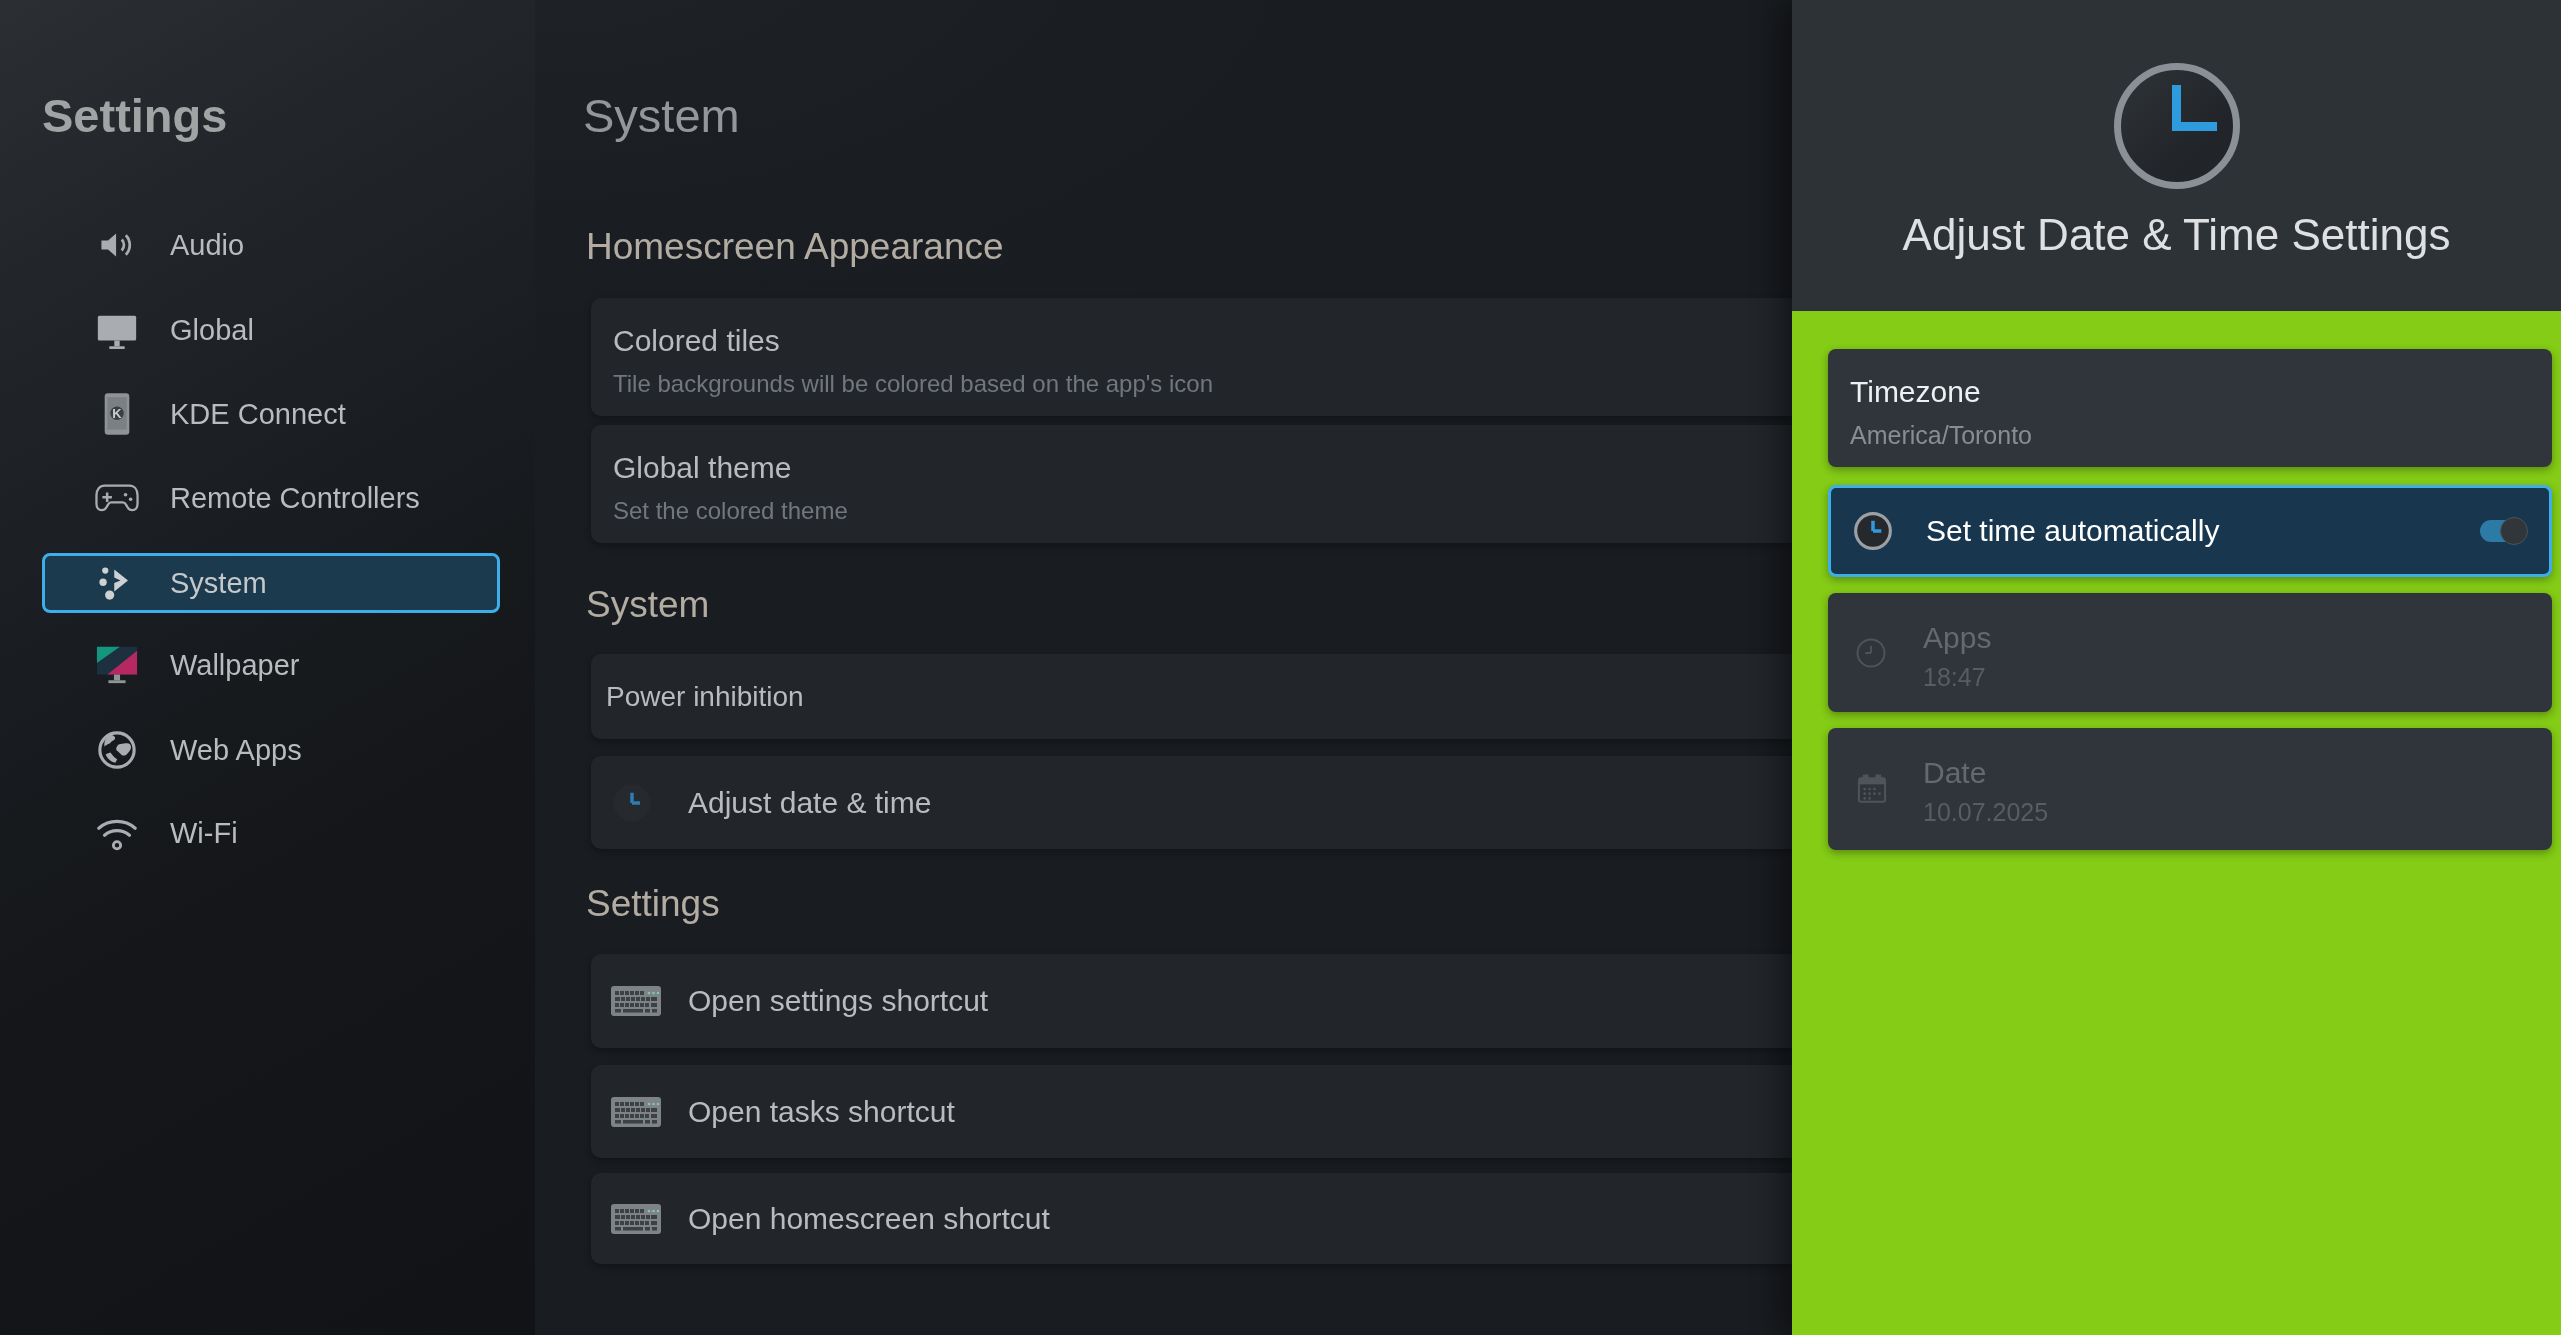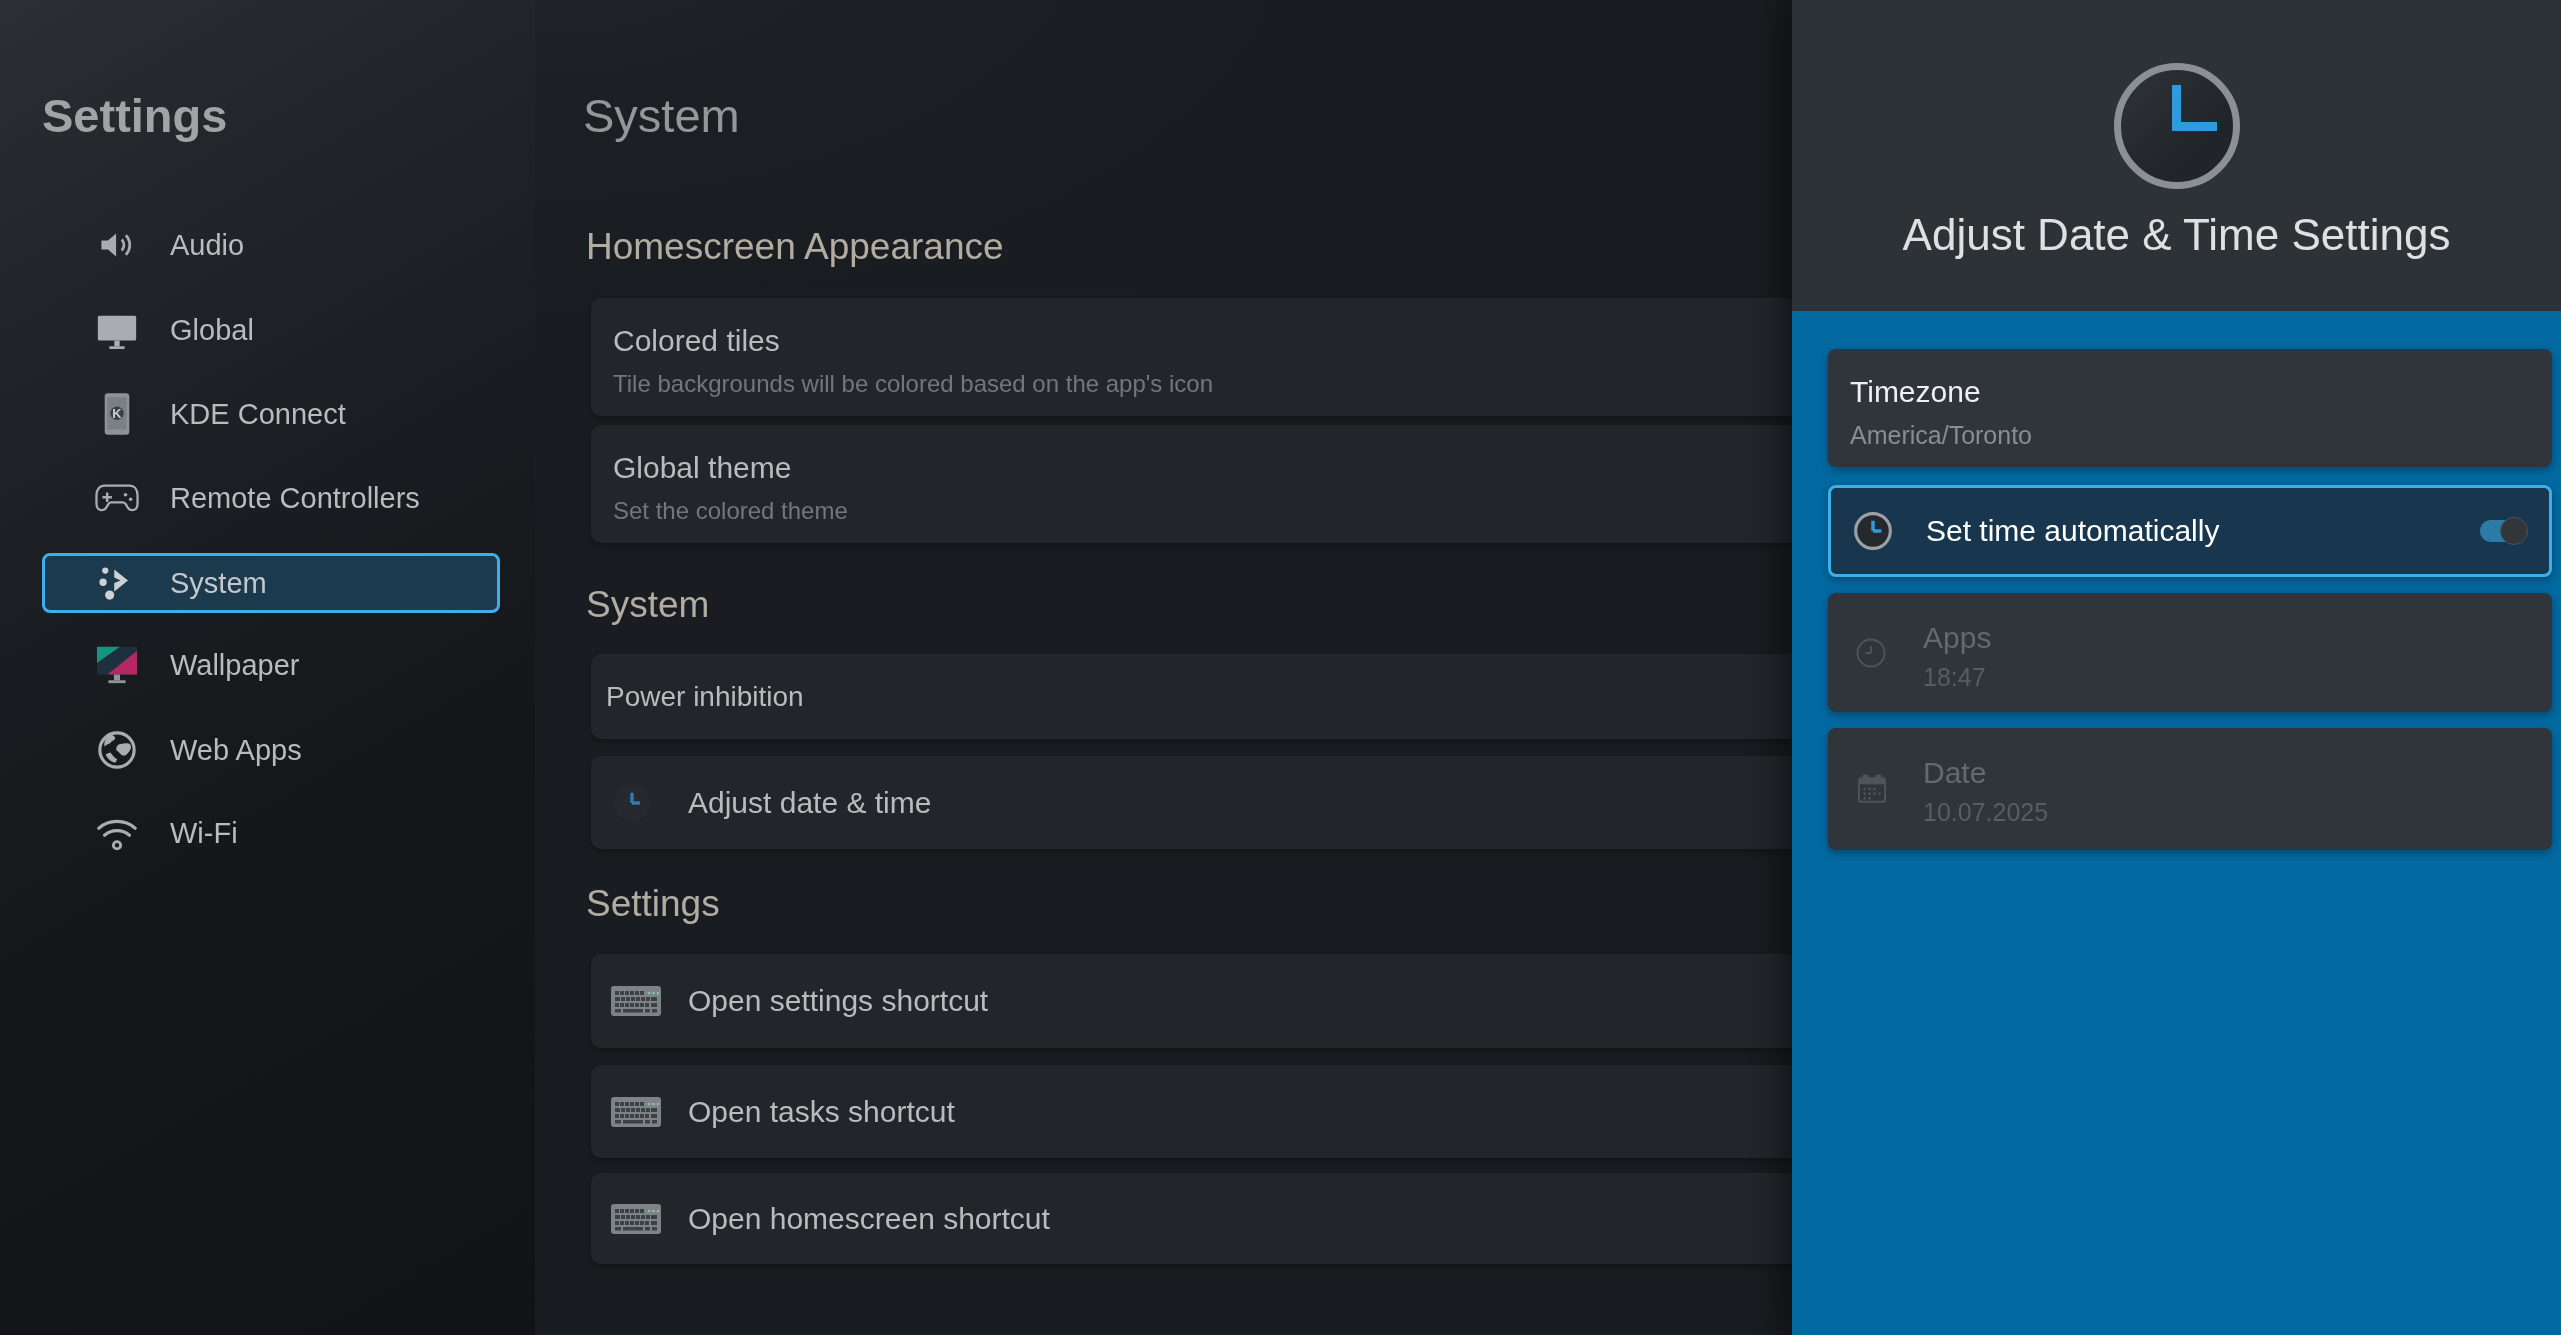--- a/index.html
+++ b/index.html
@@ -19,21 +19,21 @@
   background:radial-gradient(1100px 600px at 0% -8%, #202328 0%, #1a1d21 55%, #191c20 100%)}
 .mid-title{position:absolute;left:48px;top:88px;font-size:47px;font-weight:300;color:#94979a}
 .sec{position:absolute;left:51px;font-size:37px;color:#b2aca3}
 .card{position:absolute;left:56px;right:0;background:#22262b;border-radius:10px 0 0 10px;box-shadow:0 3px 7px rgba(0,0,0,.28)}
 .card .ct{position:absolute;left:22px;top:26px;font-size:30px;color:#b9bcbe}
 .card .cs{position:absolute;left:22px;top:72px;font-size:24px;color:#71777c}
 .card .single{position:absolute;left:15px;top:50%;transform:translateY(-50%);font-size:28px;color:#b9bcbe}
 .card .iconed{position:absolute;left:97px;top:50%;transform:translateY(-50%);font-size:30px;color:#b9bcbe}
 .card .cicon{position:absolute;left:20px;top:50%;transform:translateY(-50%)}
 
-.panel{position:absolute;left:1792px;top:0;width:769px;height:1335px;background:#0369a1;box-shadow:-12px 0 28px rgba(0,0,0,.45)}
+.panel{position:absolute;left:1792px;top:0;width:769px;height:1335px;background:#84cc16;box-shadow:-12px 0 28px rgba(0,0,0,.45)}
 .panel-header{position:absolute;left:0;top:0;right:0;height:311px;background:#2d3237}
 .big-clock{position:absolute;left:50%;top:63px;transform:translateX(-50%);width:126px;height:126px;border-radius:50%;
   border:7px solid #8a9096;background:linear-gradient(135deg,#2e3338 0%,#212428 70%)}
 .big-clock .hv{position:absolute;left:50%;top:15px;width:9px;height:46px;margin-left:-4.5px;background:#2f9bdf}
 .big-clock .hh{position:absolute;left:50%;top:52px;width:40px;height:9px;background:#2f9bdf}
 .panel-title{position:absolute;left:0;right:0;top:210px;text-align:center;font-size:44px;font-weight:300;color:#dee0e2}
 .pcard{position:absolute;left:36px;width:724px;background:#30353b;border-radius:8px;box-shadow:0 3px 8px rgba(0,0,0,.33)}
 .pcard .pt{position:absolute;left:22px;top:26px;font-size:30px;color:#eef0f2}
 .pcard .ps{position:absolute;left:22px;top:72px;font-size:25px;color:#878d93}
 .pcard.disabled .pt{left:95px;top:28px;color:#63696f}

